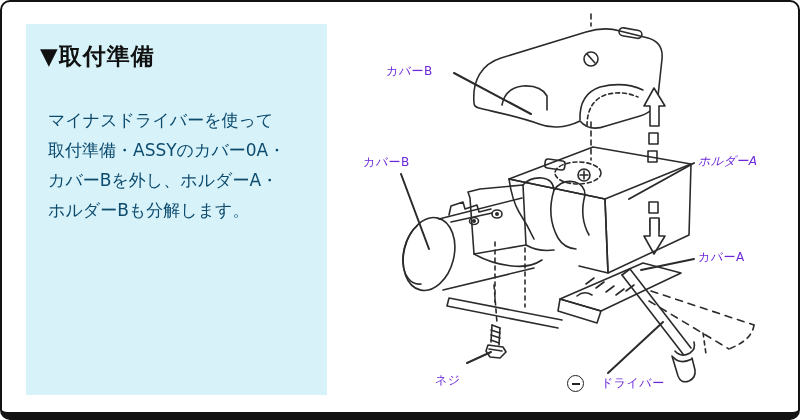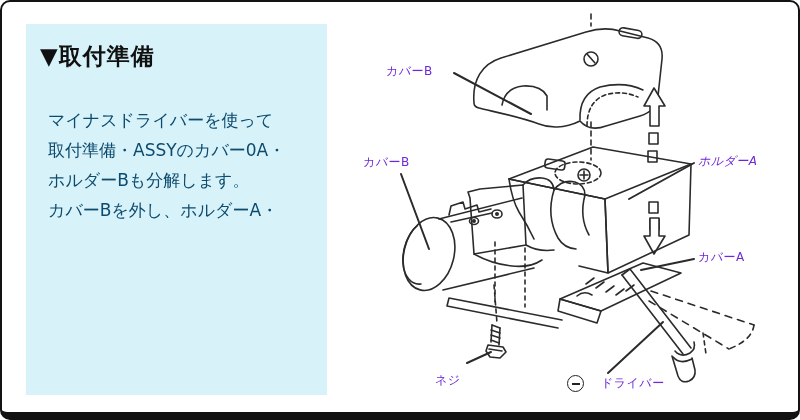--- a/index.html
+++ b/index.html
@@ -51,22 +51,22 @@
 </head>
 <body>
 
 <div class="frame">
 
   <div class="panel">
     <h2>▼取付準備</h2>
     <div class="bodytext">
       <div>マイナスドライバーを使って</div>
       <div>取付準備・ASSYのカバー0A・</div>
+      <div>カバーBを外し、ホルダーA・</div>
       <div>ホルダーBも分解します。</div>
-      <div>カバーBを外し、ホルダーA・</div>
     </div>
   </div>
 
   <div class="diagram">
     <svg width="800" height="420" viewBox="0 0 800 420" fill="none" stroke="#2b2b2b" stroke-width="1.6" stroke-linecap="round" stroke-linejoin="round">
 
       <g stroke-dasharray="5 4">
         <path d="M589,12 L589,24"></path>
         <path d="M589,120 L589,158"></path>
       </g>

